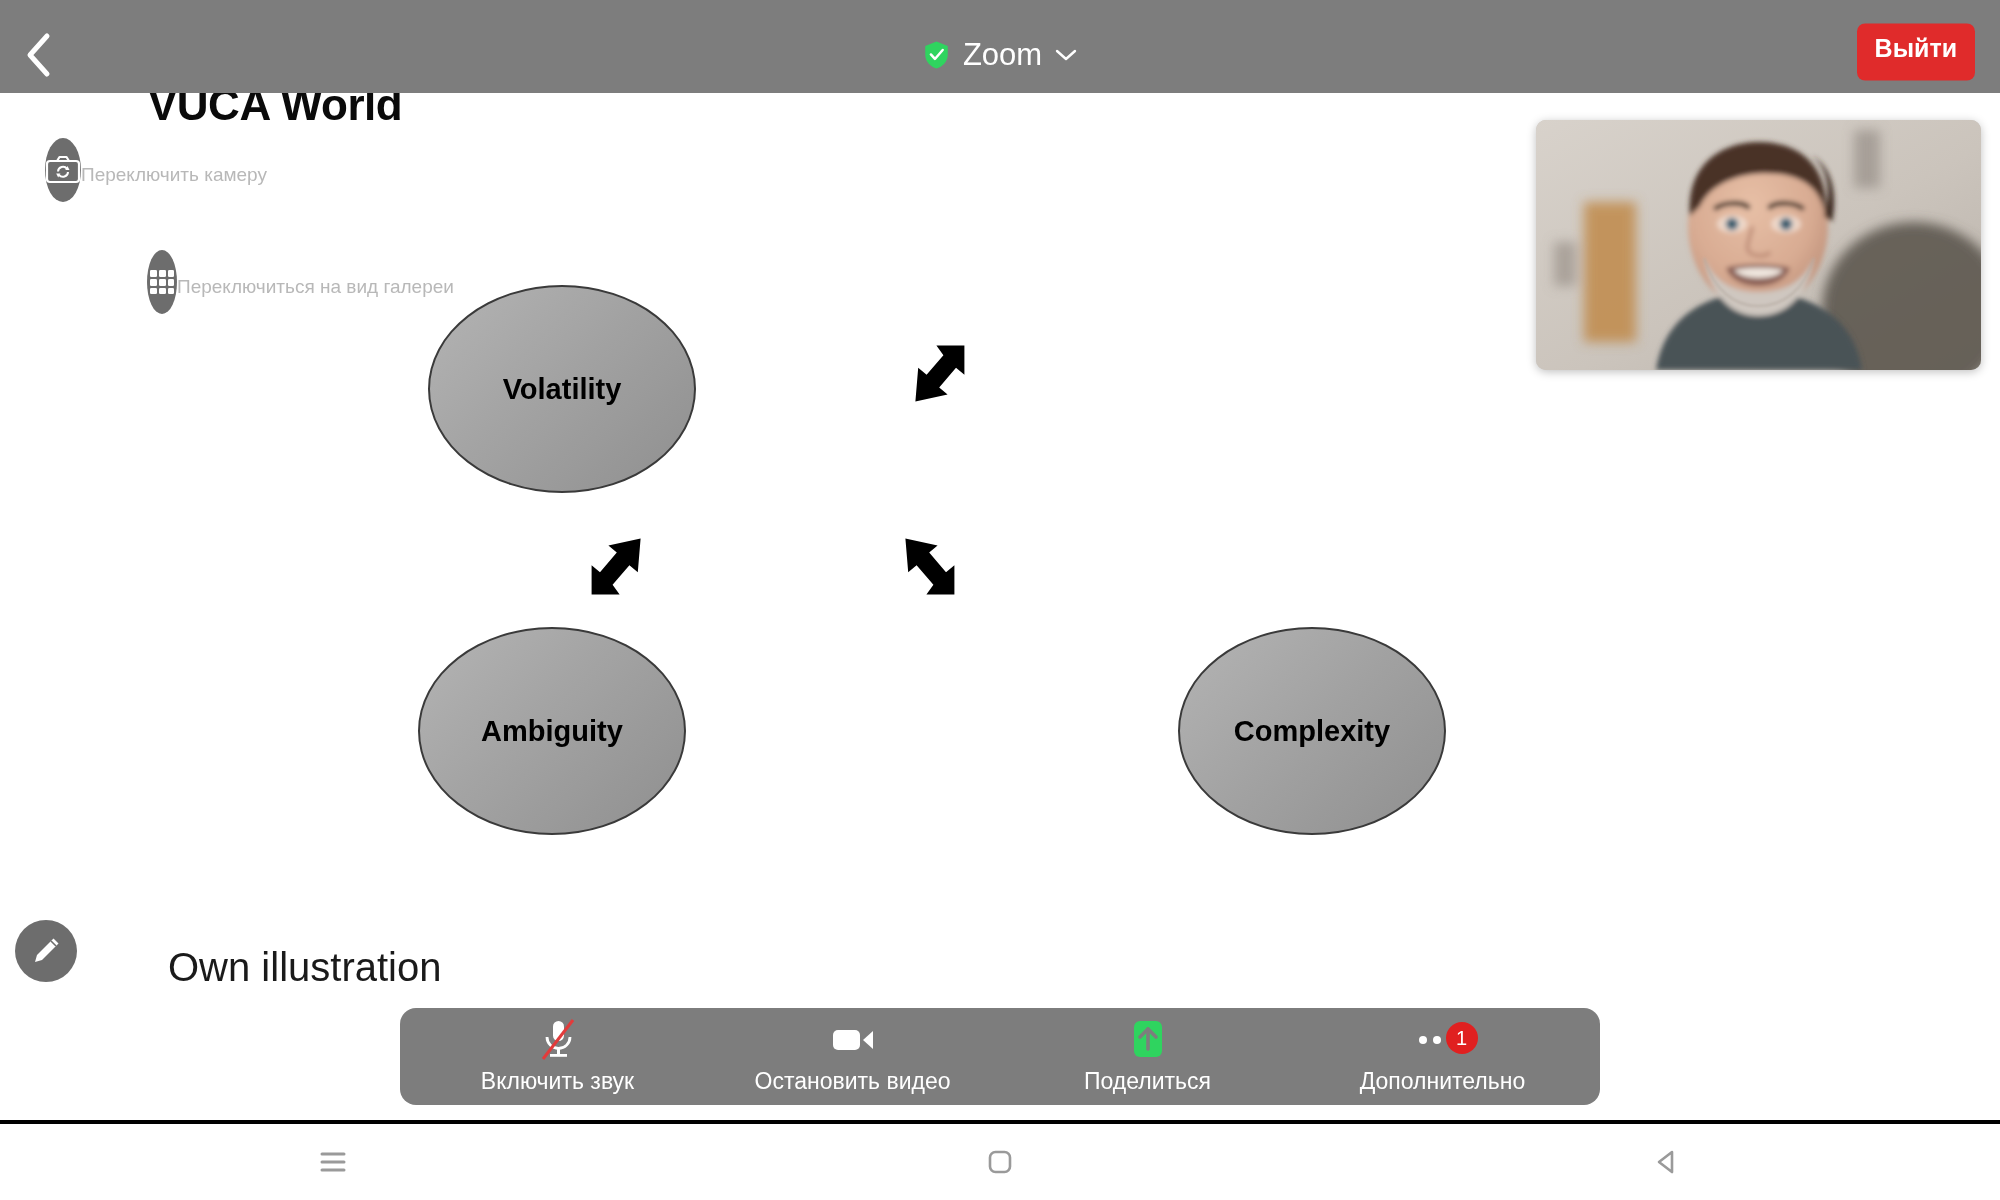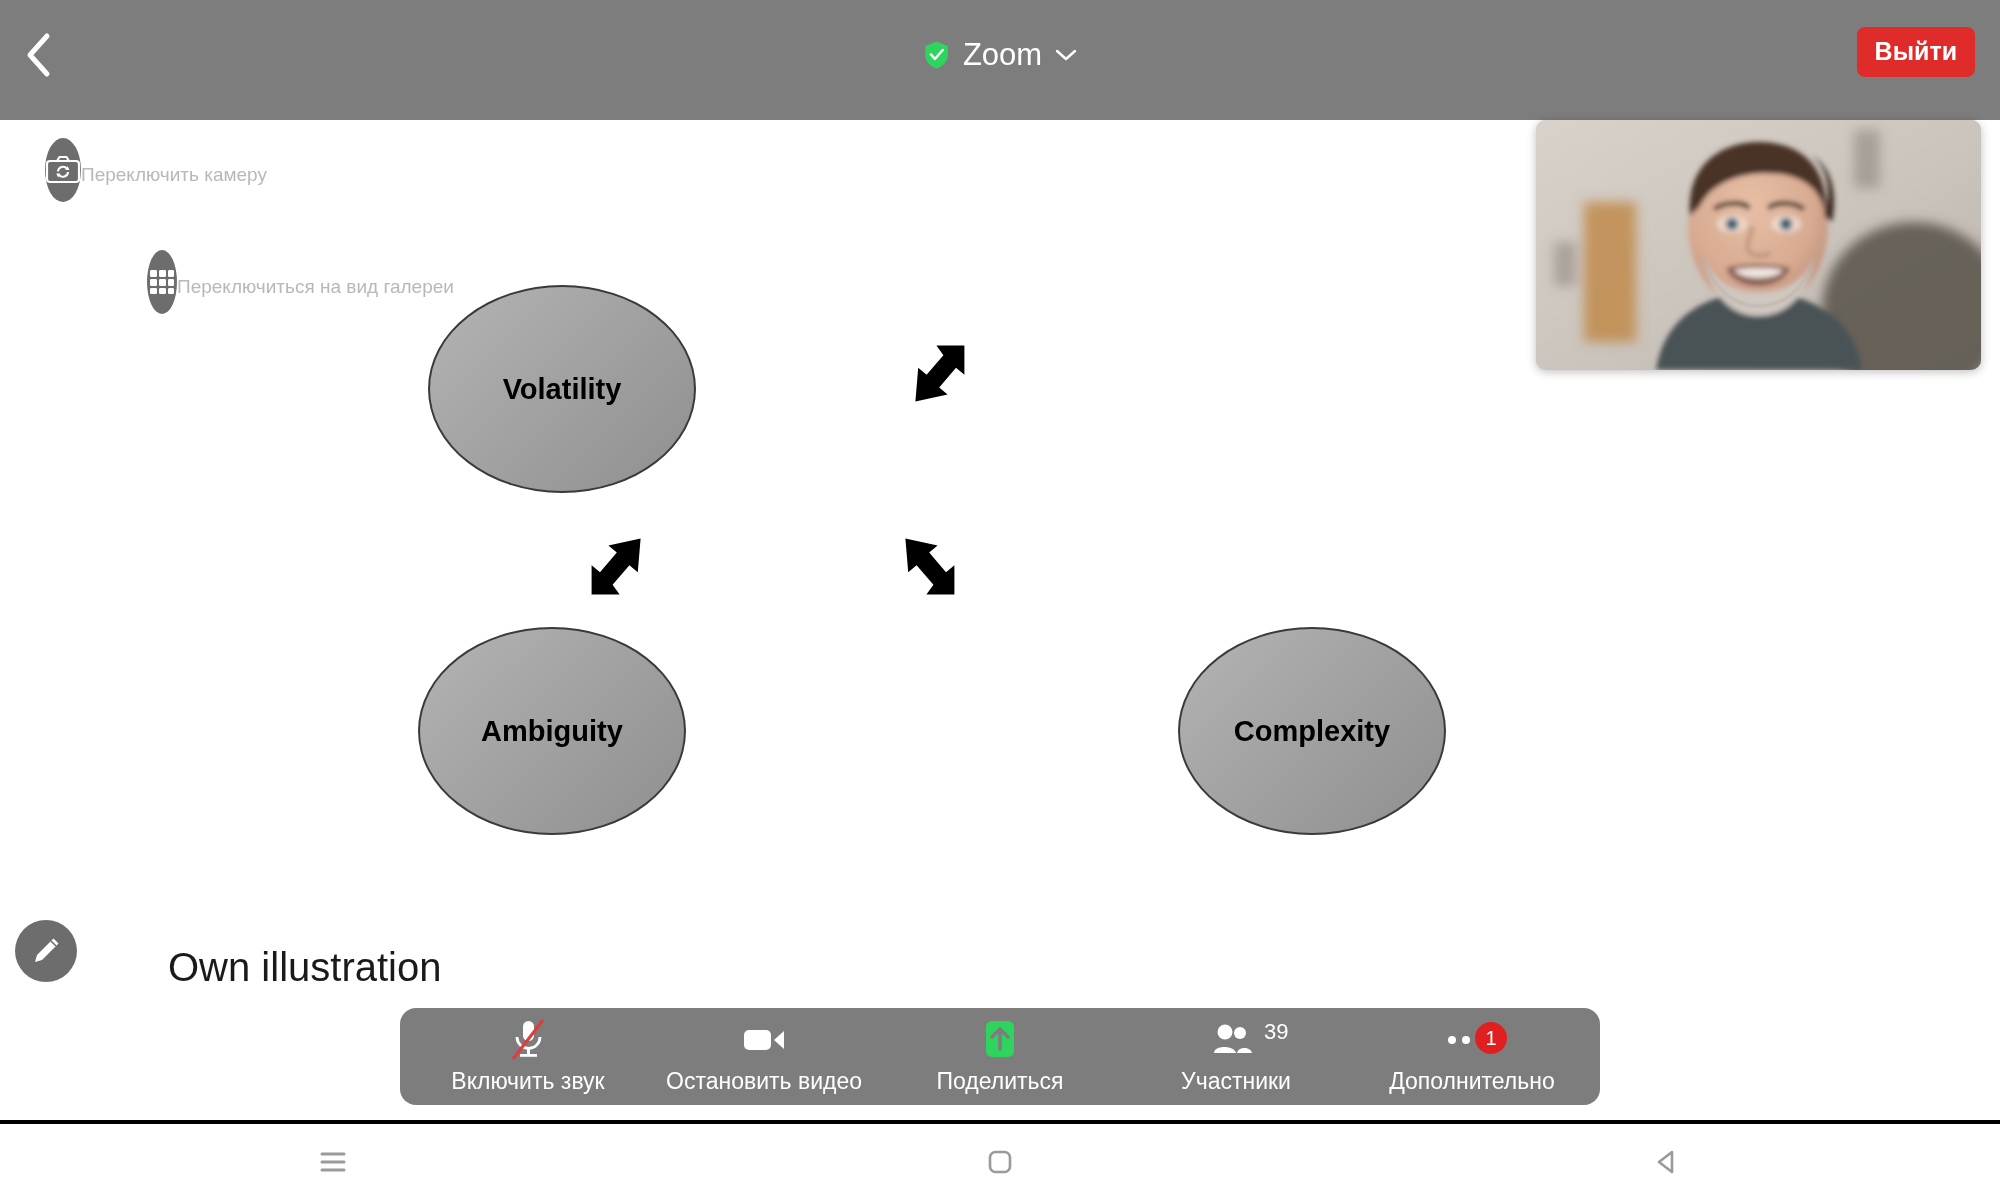--- a/index.html
+++ b/index.html
@@ -86,21 +86,21 @@
   #node-ambiguity    { left: -10px; top: 372px; }
   #node-complexity   { left: 750px; top: 372px; }
   #node-center       { left: 240px; top: 78px;  }
 
   .arrow { position: absolute; width: 70px; height: 70px; }
 
   
   #topbar {
     position: absolute;
     left: 0; top: 0;
-    width: 2000px; height: 120px;
+    width: 2000px; height: 93px;
     background: #7d7d7d;
   }
   #back-chevron {
     position: absolute;
     left: 14px; top: 30px;
     width: 50px; height: 50px;
     display: flex; align-items: center; justify-content: center;
     cursor: pointer;
   }
   #meeting-title-wrap {
@@ -118,21 +118,21 @@
   }
   #leave-button {
     position: absolute;
     right: 25px; top: 52px;
     transform: translateY(-50%);
     background: #e02b2b;
     color: #ffffff;
     font-size: 25px;
     font-weight: bold;
     border-radius: 8px;
-    padding: 10px 18px 11px;
+    padding: 10px 18px 18px;
     cursor: pointer;
     border: none;
     font-family: "Liberation Sans", sans-serif;
   }
 
   
   .side-ctl {
     position: absolute;
     width: 210px;
     display: flex;
@@ -442,32 +442,20 @@
       <div class="tb-icon">
         <svg width="36" height="42" viewBox="0 0 36 42">
           <rect x="4" y="2" width="28" height="36" rx="6" fill="#2fd45f"></rect>
           <path d="M18 10 L18 30" stroke="#7d7d7d" stroke-width="3.6" stroke-linecap="round"></path>
           <polyline points="10,18 18,10 26,18" fill="none" stroke="#7d7d7d" stroke-width="3.6" stroke-linecap="round" stroke-linejoin="round"></polyline>
         </svg>
       </div>
       <div class="tb-label accent">Поделиться</div>
     </div>
 
-    <div class="tb-item">
-      <div class="tb-icon">
-        <svg width="48" height="34" viewBox="0 0 48 34">
-          <circle cx="13" cy="9" r="7.5" fill="#ffffff"></circle>
-          <circle cx="28" cy="10" r="6" fill="#ffffff"></circle>
-          <path d="M2 30 C2 22 22 22 24 30 Z" fill="#ffffff"></path>
-          <path d="M25 30 C26 24 38 23 40 30 Z" fill="#ffffff"></path>
-        </svg>
-        <span id="participants-count">39</span>
-      </div>
-      <div class="tb-label">Участники</div>
-    </div>
 
     <div class="tb-item">
       <div class="tb-icon">
         <svg width="54" height="34" viewBox="0 0 54 34">
           <circle cx="7" cy="17" r="4" fill="#ffffff"></circle>
           <circle cx="21" cy="17" r="4" fill="#ffffff"></circle>
         </svg>
         <span id="more-badge">1</span>
       </div>
       <div class="tb-label">Дополнительно</div>

